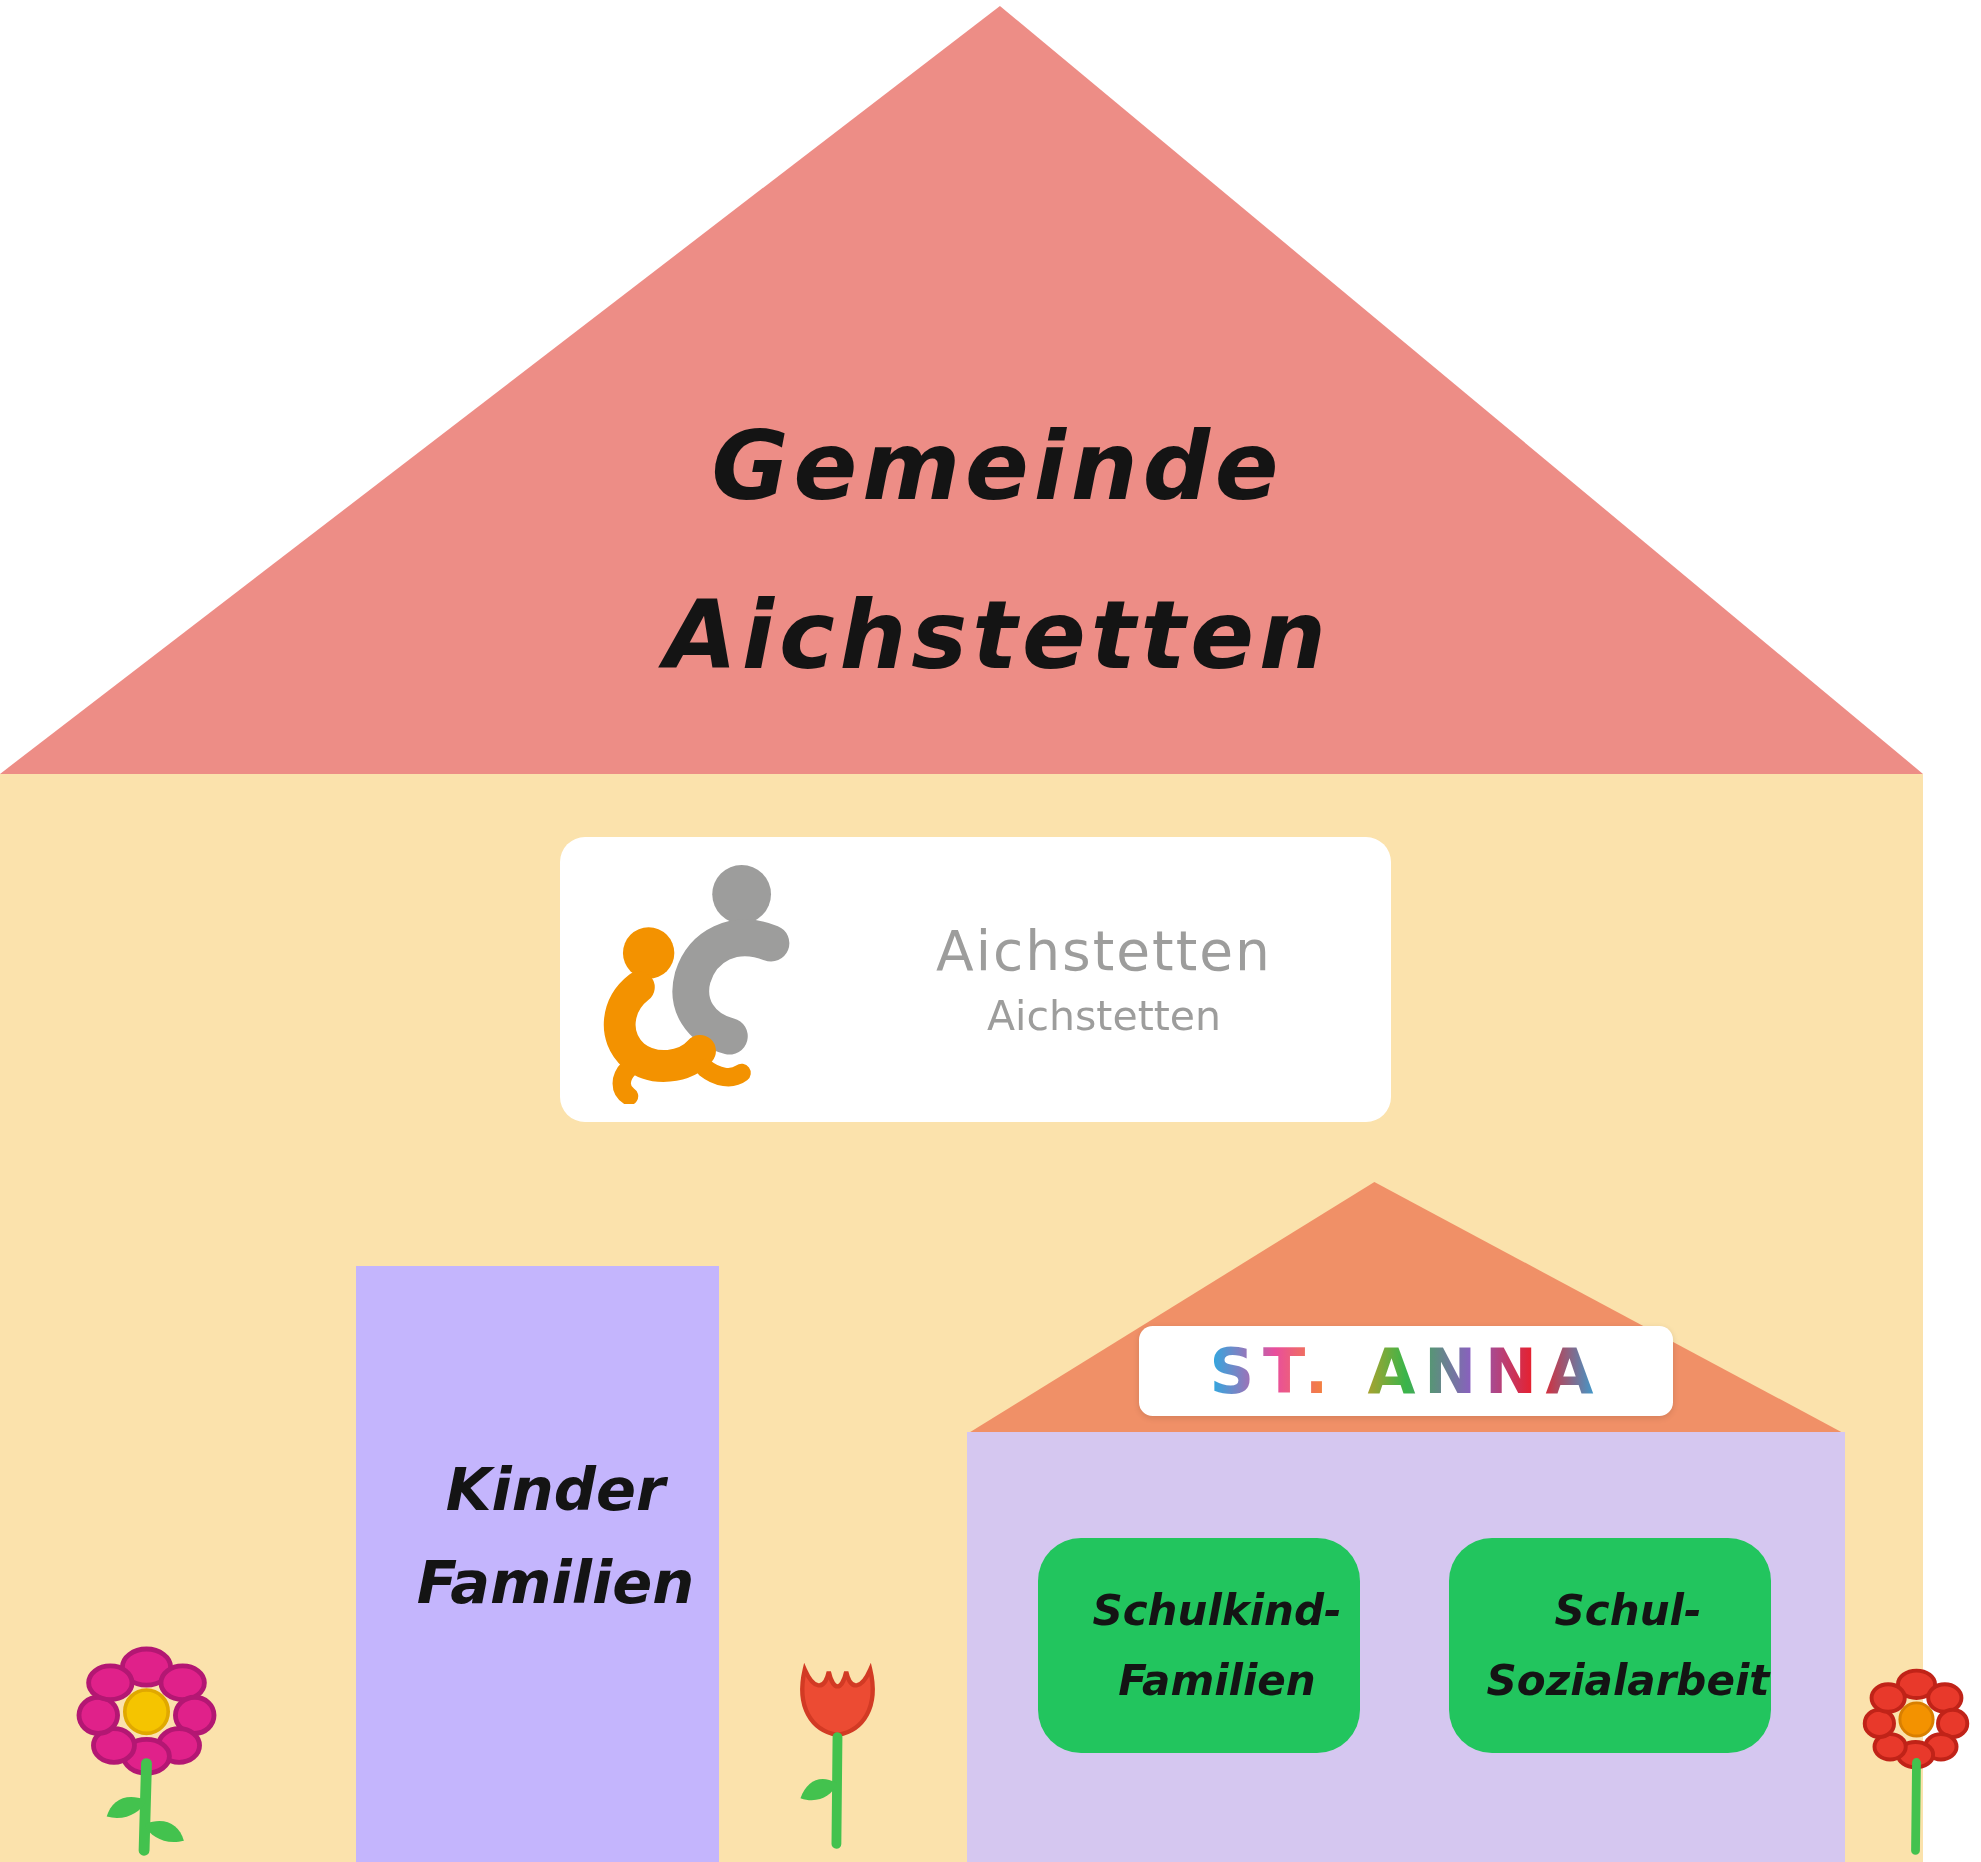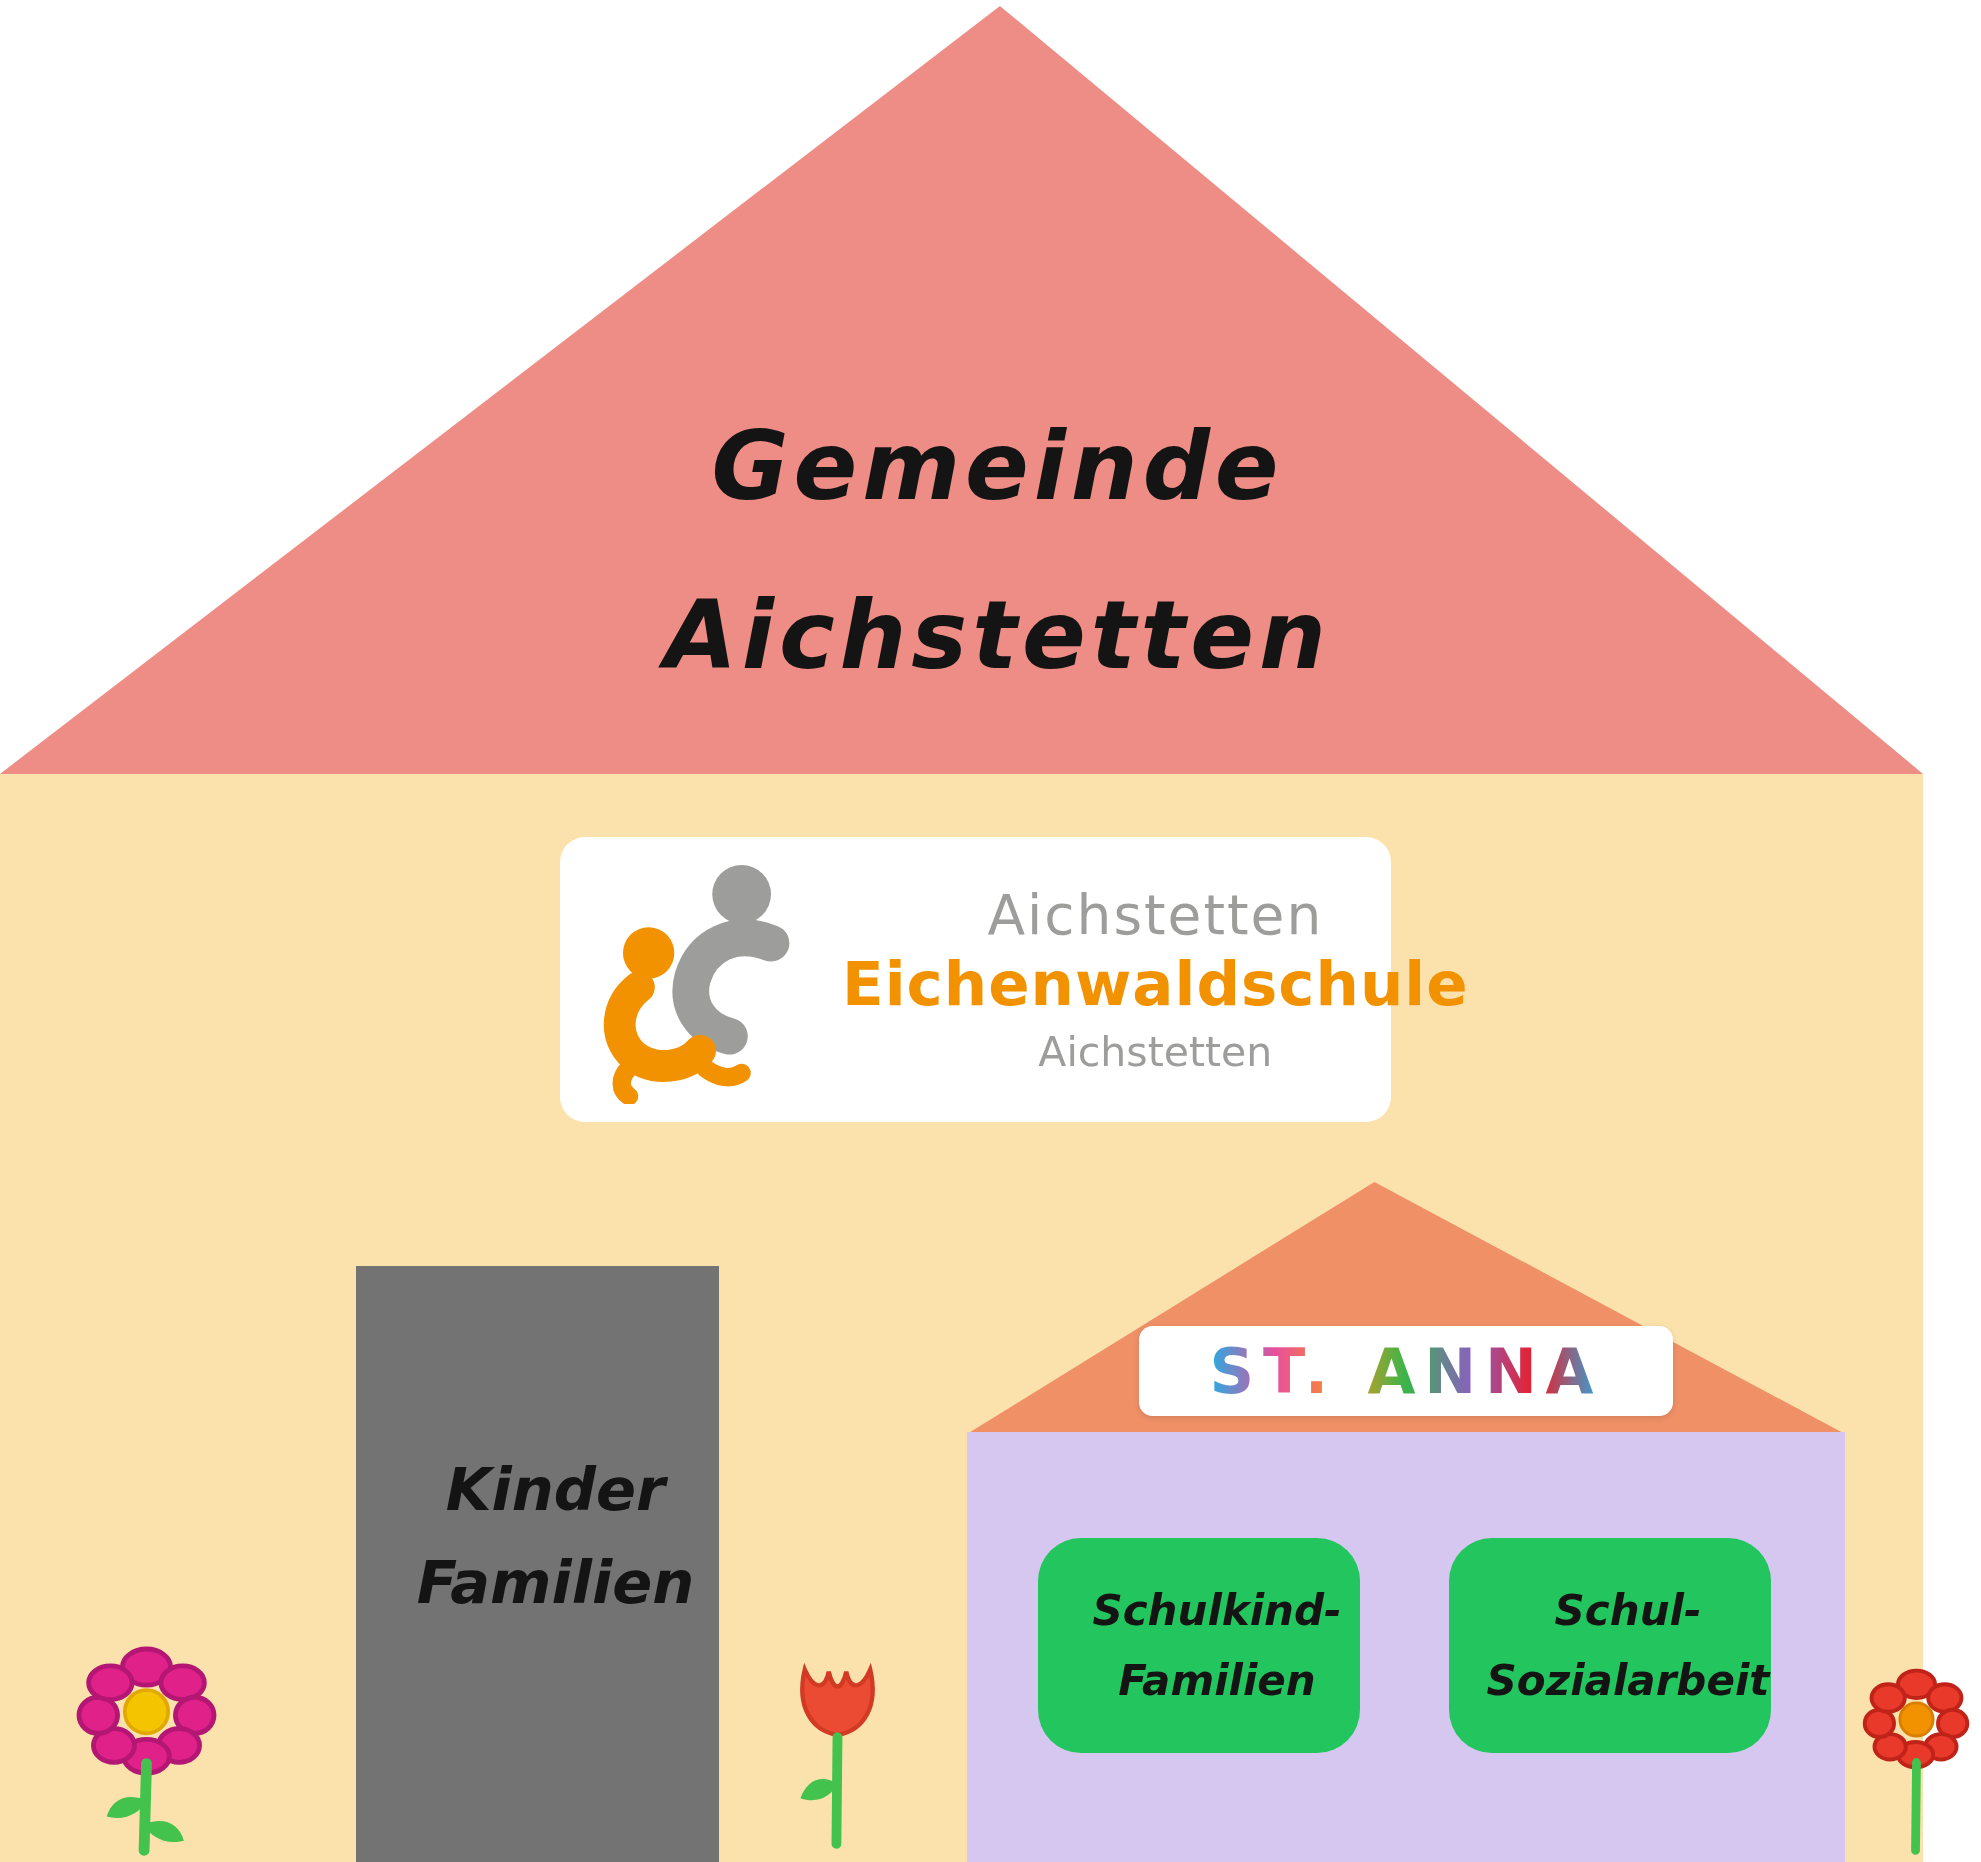--- a/index.html
+++ b/index.html
@@ -49,21 +49,21 @@
   }
   .logo-figures { width: 257px; height: 240px; flex: 0 0 auto; }
   .logo-text { flex: 1; text-align: center; line-height: 1.18; }
   .logo-town  { color: #9d9d9c; font-size: 55px; letter-spacing: 2px; }
   .logo-school{ color: #f39200; font-size: 61px; font-weight: bold; letter-spacing: 1px; }
   .logo-type  { color: #9d9d9c; font-size: 41px; margin-top: 7.8px; }
   
   .door {
     position: absolute; left: 356px; top: 1266px;
     width: 363px; height: 597px;
-    background: #737373;
+    background: #c4b5fd;
   }
   .door-text {
     margin-top: 177px;
     text-align: center;
     font-size: 59px;
     line-height: 1.58;
   }
   
   .anna-roof {
     position: absolute; left: 967px; top: 1182px;
@@ -133,21 +133,20 @@
         <circle cx="128" cy="28" r="24" fill="#9d9d9c"></circle>
         <path d="M152 68 C 122 56, 96 70, 88 96 C 82 118, 94 138, 118 144" fill="none" stroke="#9d9d9c" stroke-width="30" stroke-linecap="round"></path>
         <circle cx="52" cy="76" r="21" fill="#f39200"></circle>
         <path d="M44 104 C 26 118, 22 144, 40 160 C 56 173, 82 170, 94 156" fill="none" stroke="#f39200" stroke-width="26" stroke-linecap="round"></path>
         <path d="M36 170 C 28 178, 28 188, 36 193" fill="none" stroke="#f39200" stroke-width="15" stroke-linecap="round"></path>
         <path d="M98 170 C 108 178, 120 180, 128 174" fill="none" stroke="#f39200" stroke-width="15" stroke-linecap="round"></path>
       </svg>
     </div>
     <div class="logo-text">
       <div class="logo-town">Aichstetten</div>
-      <div class="logo-school">Eichenwaldschule</div>
       <div class="logo-type">Aichstetten</div>
     </div>
   </div>
 
   <div class="door">
     <div class="door-text script">
       <div>Kinder</div>
       <div>Familien</div>
     </div>
   </div>

